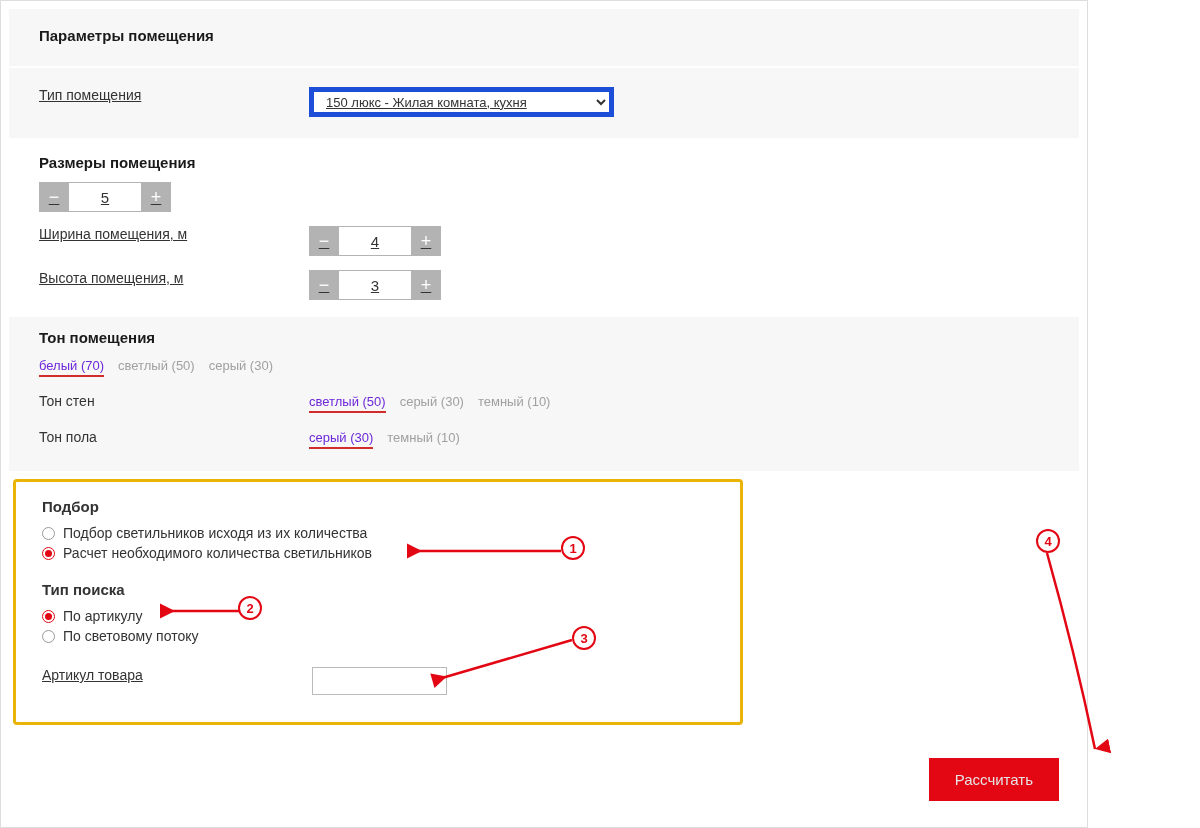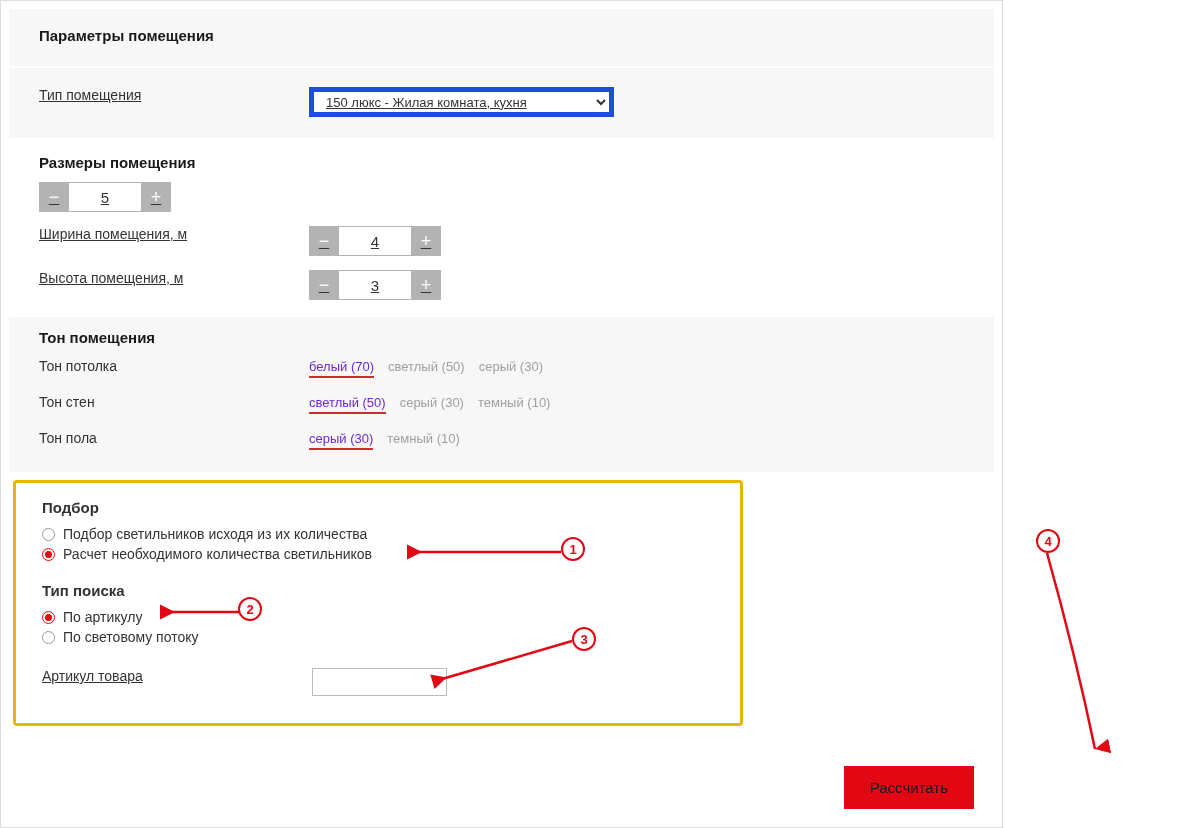--- a/index.html
+++ b/index.html
@@ -4,21 +4,21 @@
 <style>
   * { box-sizing: border-box; }
   body {
     margin: 0;
     font-family: Arial, Helvetica, sans-serif;
     background: #fff;
     color: #333;
     font-size: 14px;
   }
   .page {
-    width: 1003px;
+    width: 1088px;
     height: 828px;
     border: 1px solid #ddd;
     padding: 8px 8px 20px 8px;
     position: relative;
   }
   .panel {
     background: #f7f7f7;
     padding: 18px 30px;
     margin-bottom: 0;
   }
@@ -138,23 +138,23 @@
   }
   .text-input {
     width: 135px;
     height: 28px;
     border: 1px solid #bbb;
     padding: 0 6px;
   }
   .calc-btn {
     position: absolute;
     right: 28px;
-    bottom: 18px;
+    bottom: 26px;
     background: #e30613;
-    color: #0f172a;
+    color: #e5e5e5;
     border: none;
     padding: 13px 26px;
     font-size: 15px;
     font-weight: 500;
     cursor: pointer;
   }
   .callout {
     position: absolute;
     width: 24px;
     height: 24px;
@@ -214,21 +214,20 @@
         <button>−</button>
         <input value="3" style="">
         <button>+</button>
       </div>
     </div>
   </div>
 
   <div class="panel-tight" style="margin-top:8px;">
     <p class="section-title">Тон помещения</p>
     <div class="tone-row">
-      <div class="label-col">Тон потолка</div>
       <div class="tone-options">
         <span class="tone-opt selected">белый (70)</span>
         <span class="tone-opt">светлый (50)</span>
         <span class="tone-opt">серый (30)</span>
       </div>
     </div>
     <div class="tone-row">
       <div class="label-col">Тон стен</div>
       <div class="tone-options">
         <span class="tone-opt selected">светлый (50)</span>

